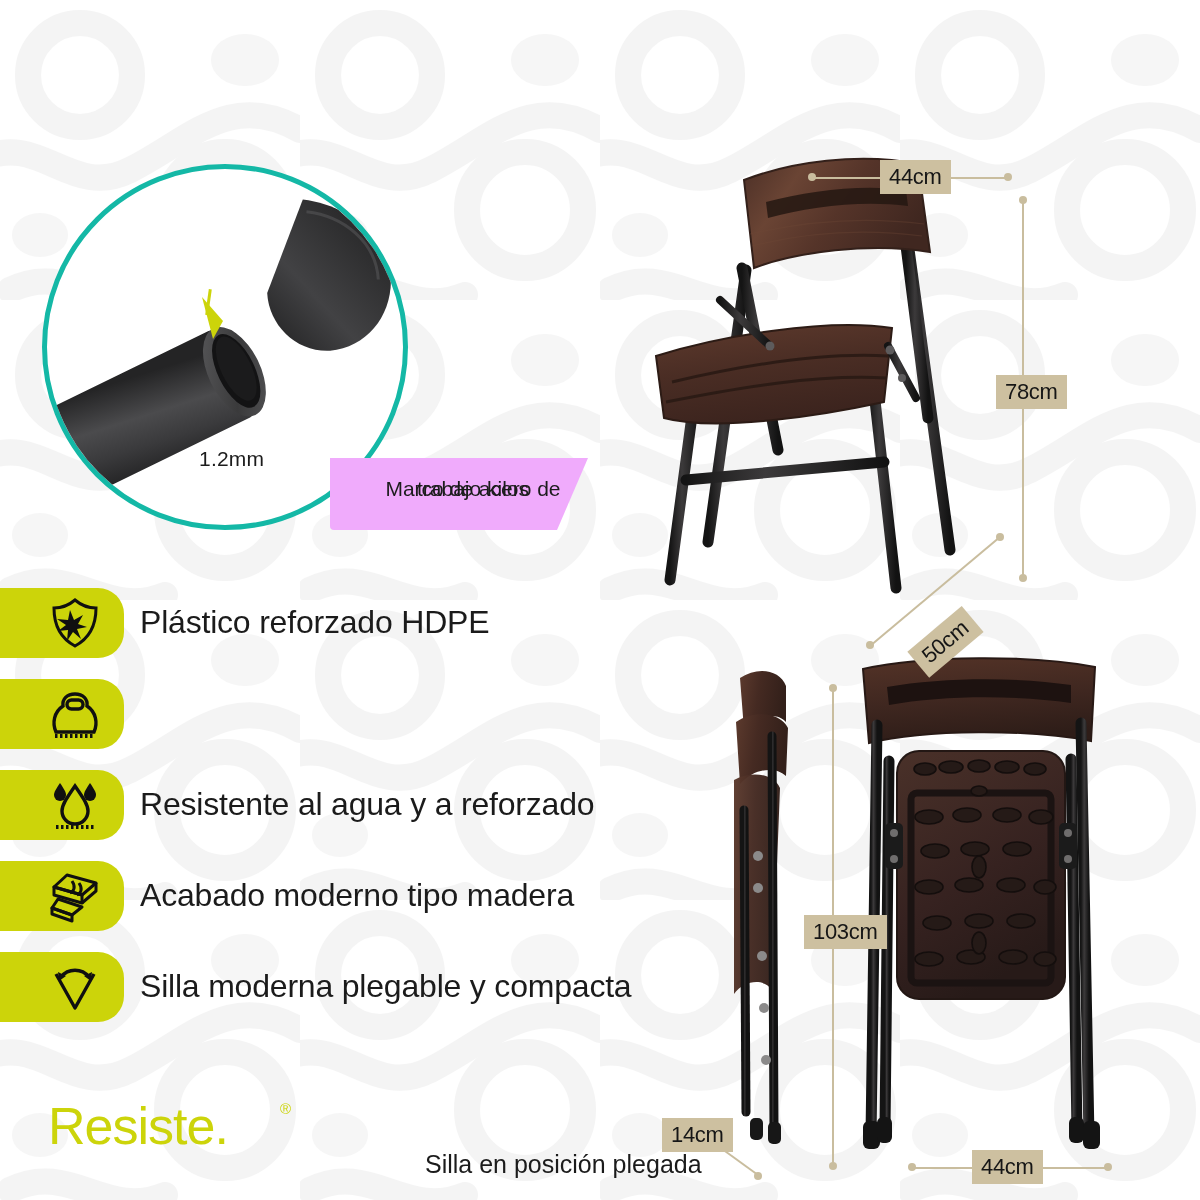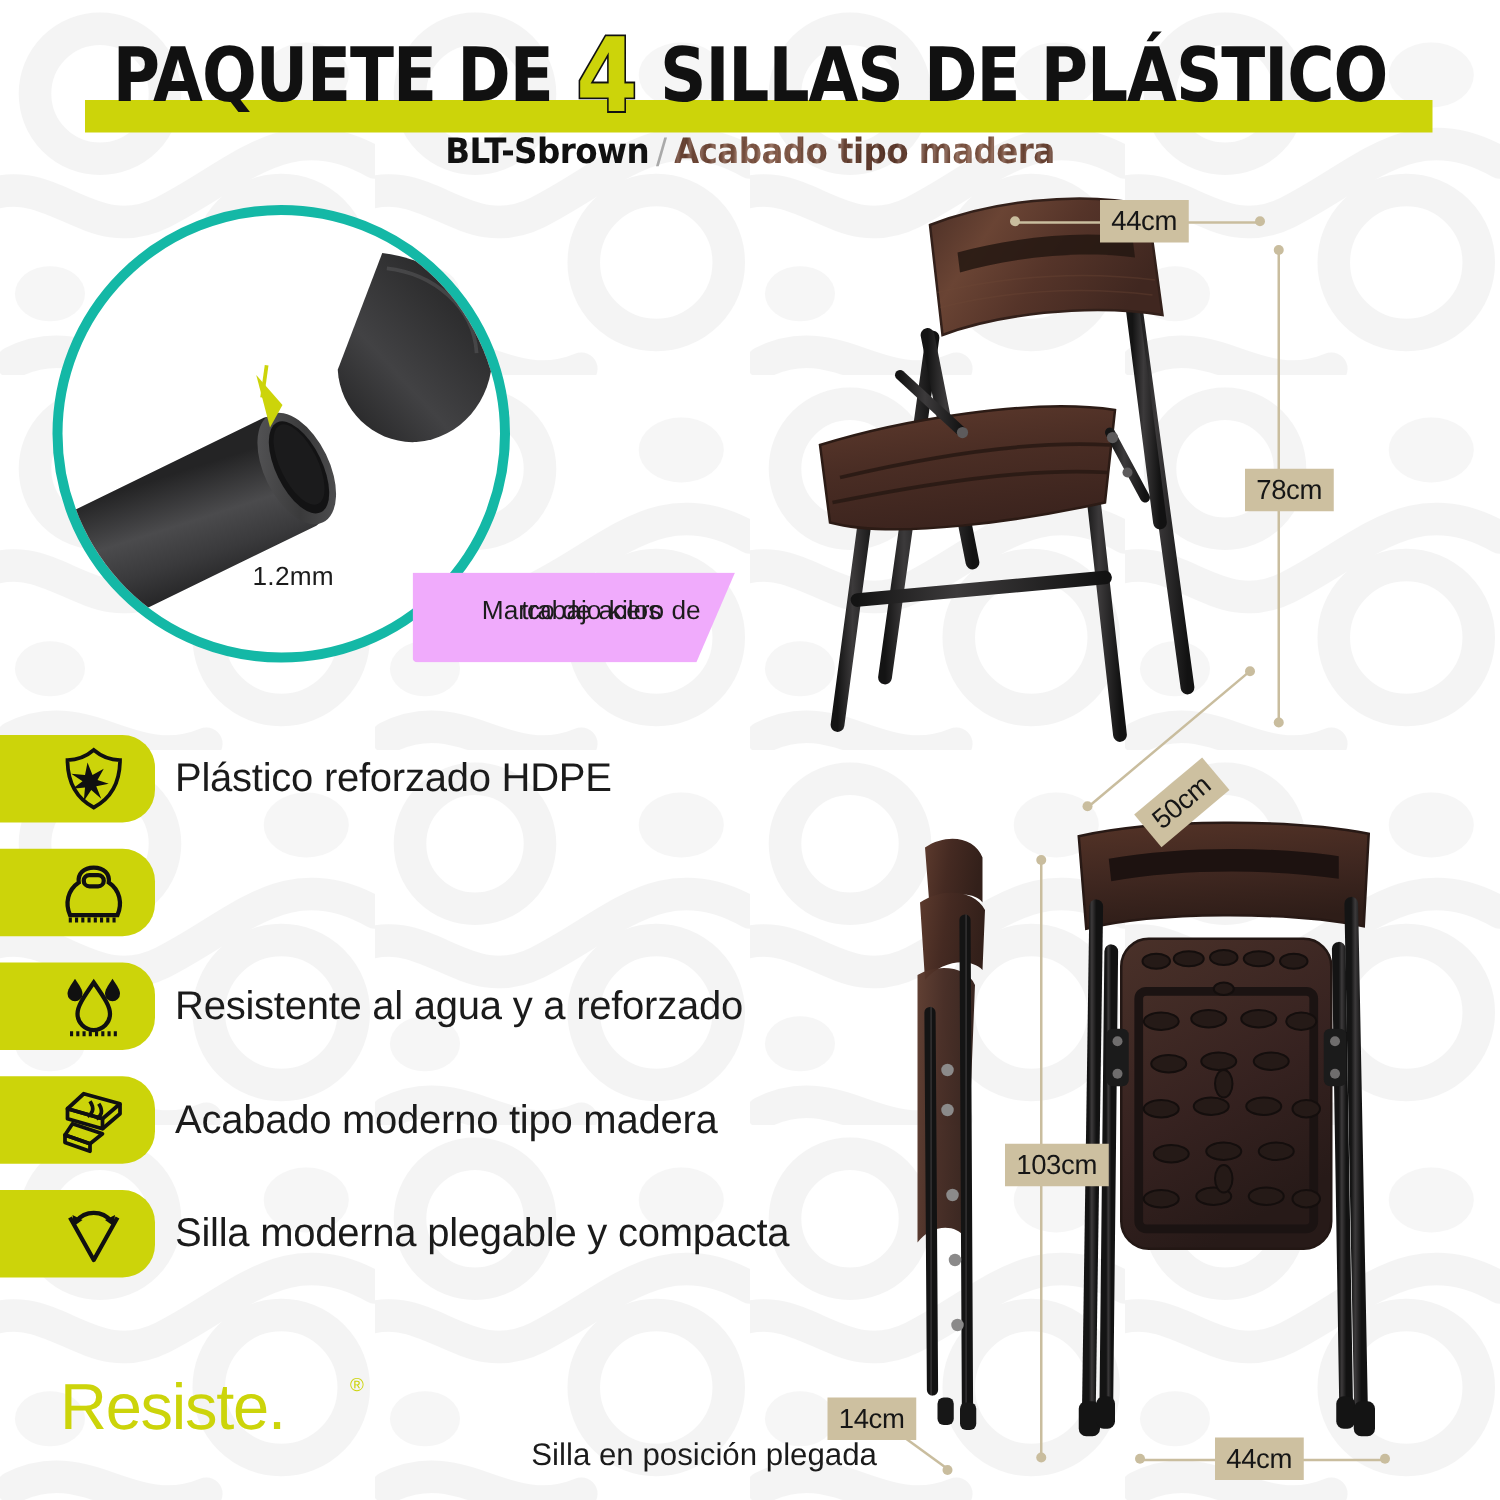--- a/index.html
+++ b/index.html
@@ -70,21 +70,21 @@
     background-clip:text;
     color:transparent;
     letter-spacing:-0.5px;
   }
 
   
   .detail-circle{
     position:absolute; left:42px; top:164px;
     width:366px; height:366px;
     border-radius:50%;
-    border:8px solid #14b8a6;
+    border:5px solid #14b8a6;
     background:#ffffff;
     overflow:hidden;
   }
   .detail-circle .tube-svg{ position:absolute; left:0; top:0; }
   .thickness-label{
     position:absolute; left:152px; top:278px;
     font-size:21px; color:#1c1c1c;
     font-family:"Liberation Sans", sans-serif;
     letter-spacing:0.2px;
   }
@@ -180,29 +180,20 @@
           <ellipse cx="40" cy="235" rx="28" ry="22"></ellipse>
         </g>
       </pattern>
     </defs>
     <rect width="1200" height="1200" fill="url(#organic)"></rect>
   </svg>
 </div>
 
 <div id="root">
 
-  <div class="header">
-    <div class="title-bar"></div>
-    <div class="title">
-      <span>PAQUETE DE </span><span class="num4">4</span><span> SILLAS DE PLÁSTICO</span>
-    </div>
-    <div class="subtitle">
-      <span class="sku">BLT-Sbrown</span><span class="slash">/</span><span class="wood">Acabado tipo madera</span>
-    </div>
-  </div>
 
   <div class="detail-circle">
     <svg class="tube-svg" width="366" height="366" viewBox="0 0 366 366">
       <defs>
         <linearGradient id="tubeBody" x1="0" y1="1" x2="0.35" y2="0">
           <stop offset="0%" stop-color="#1e1e1f"></stop>
           <stop offset="35%" stop-color="#3a3a3c"></stop>
           <stop offset="62%" stop-color="#4b4b4d"></stop>
           <stop offset="100%" stop-color="#242425"></stop>
         </linearGradient>

